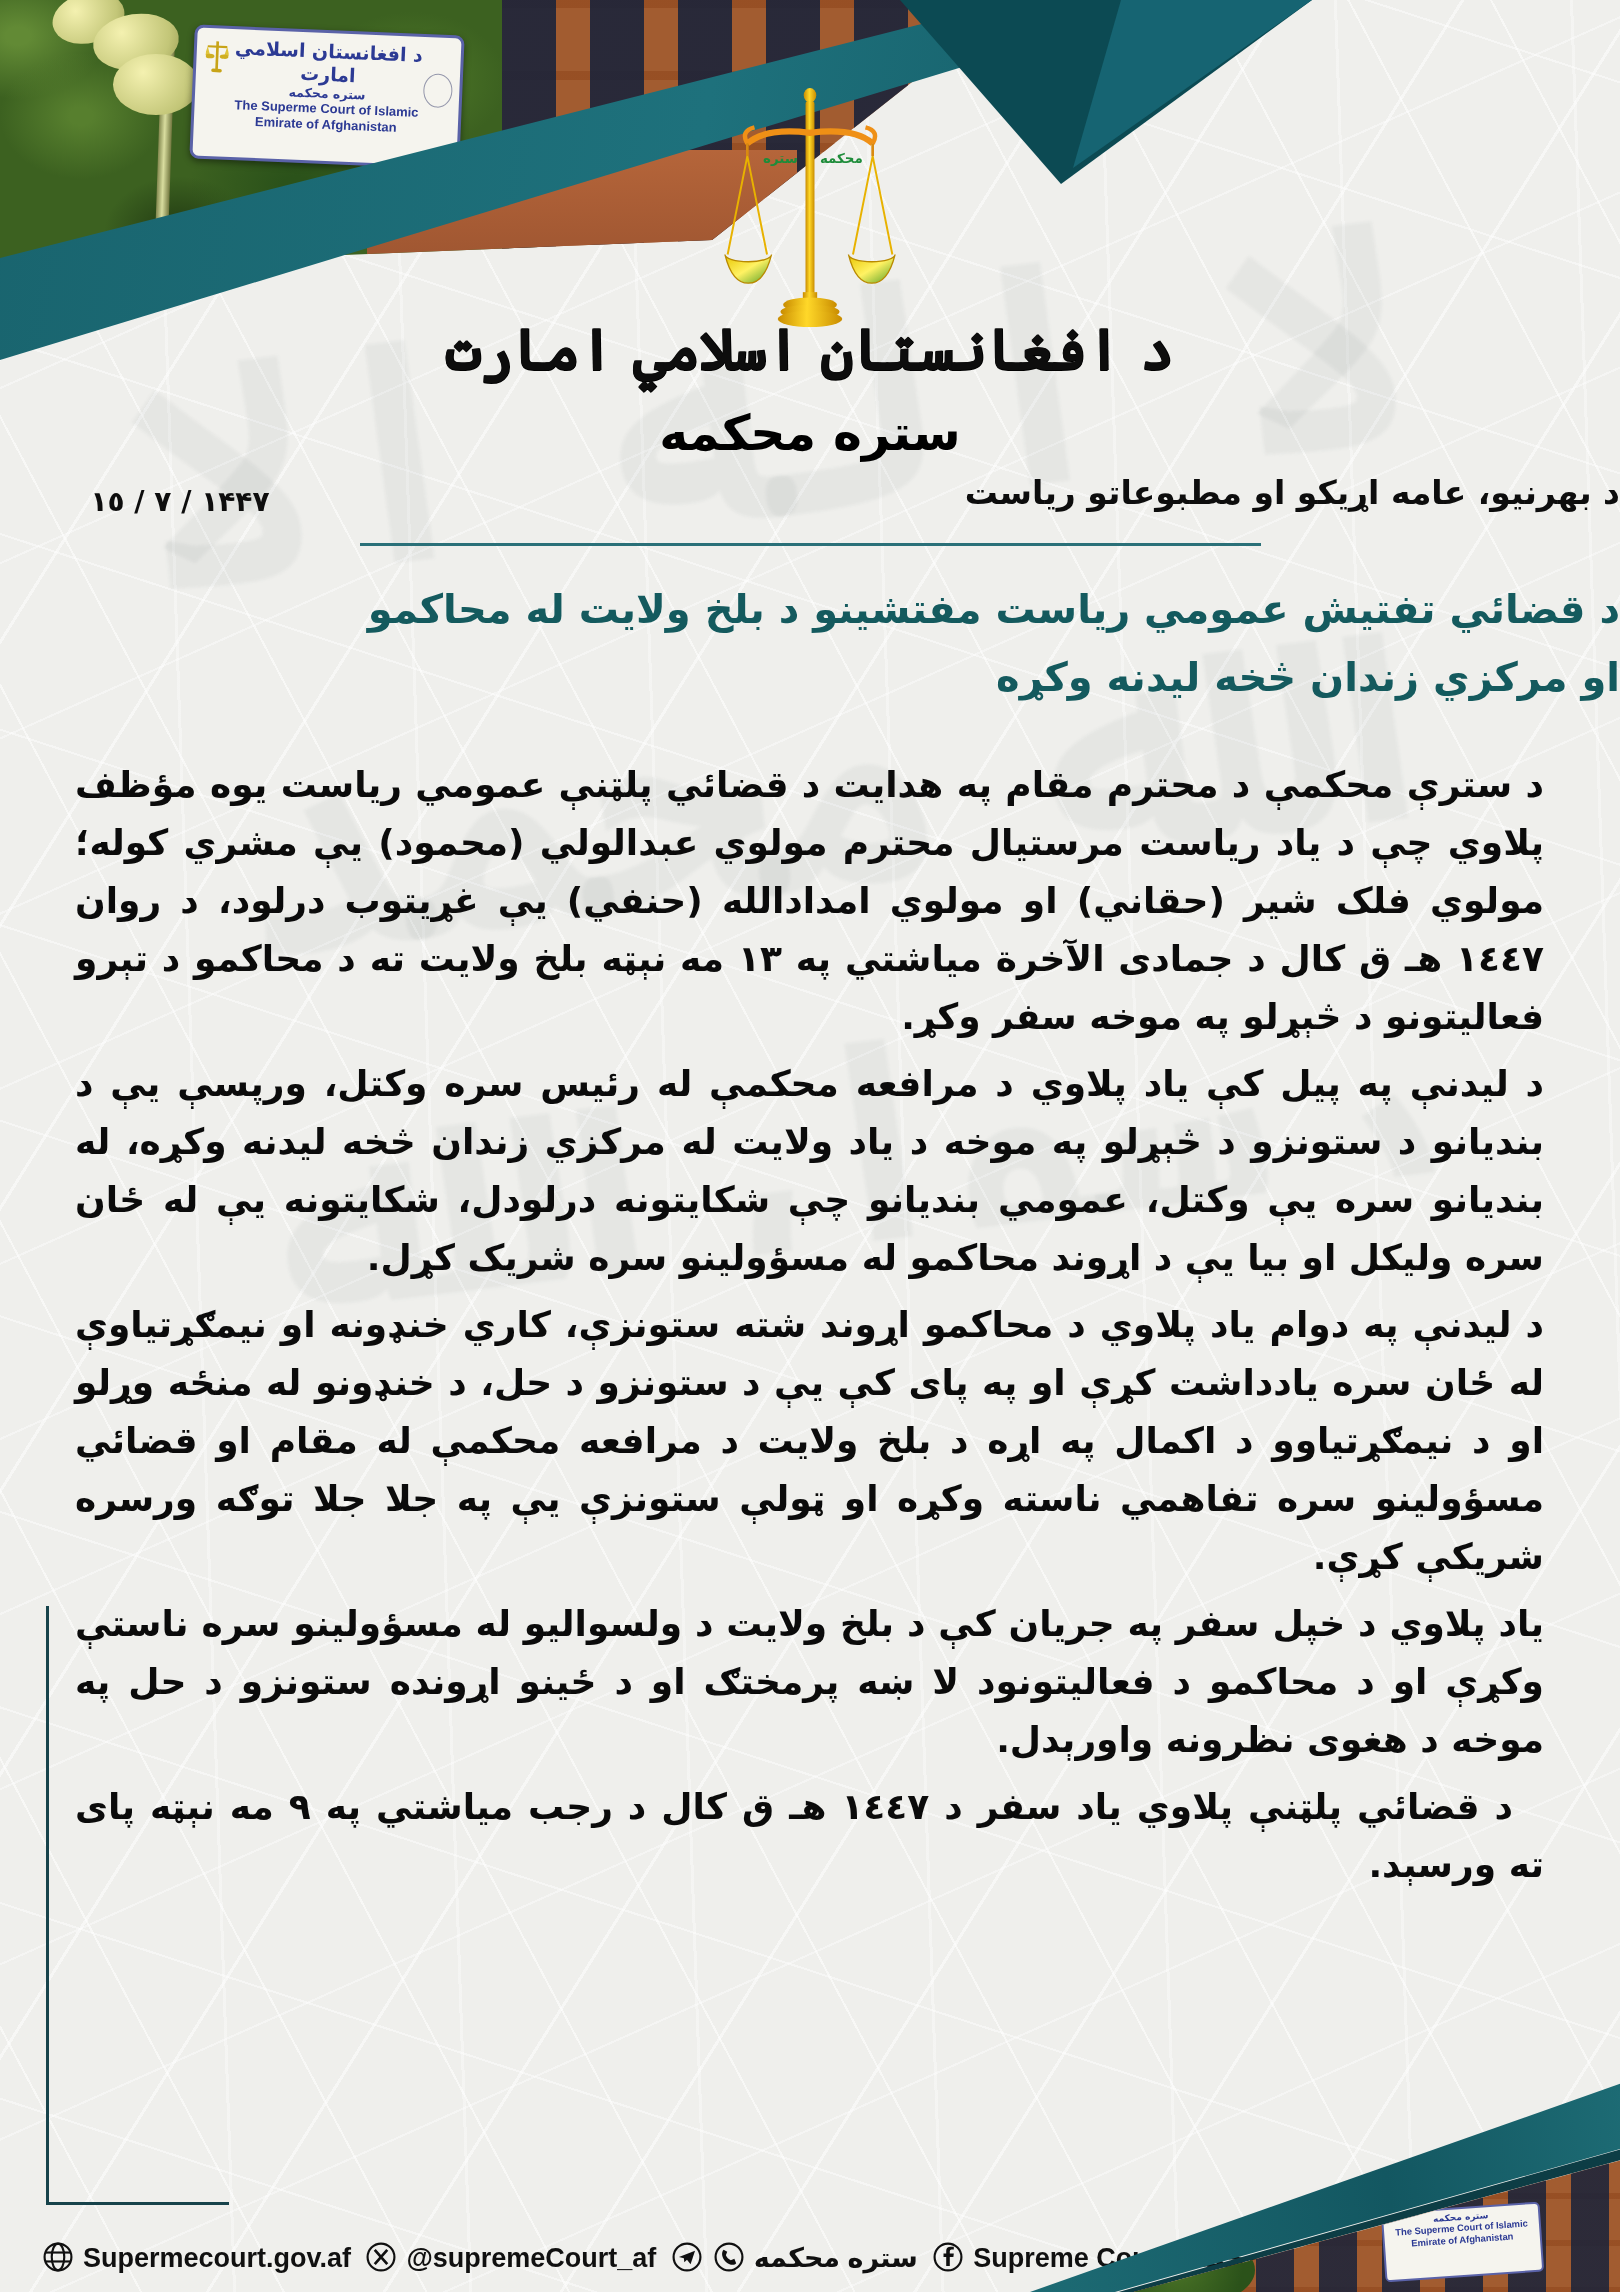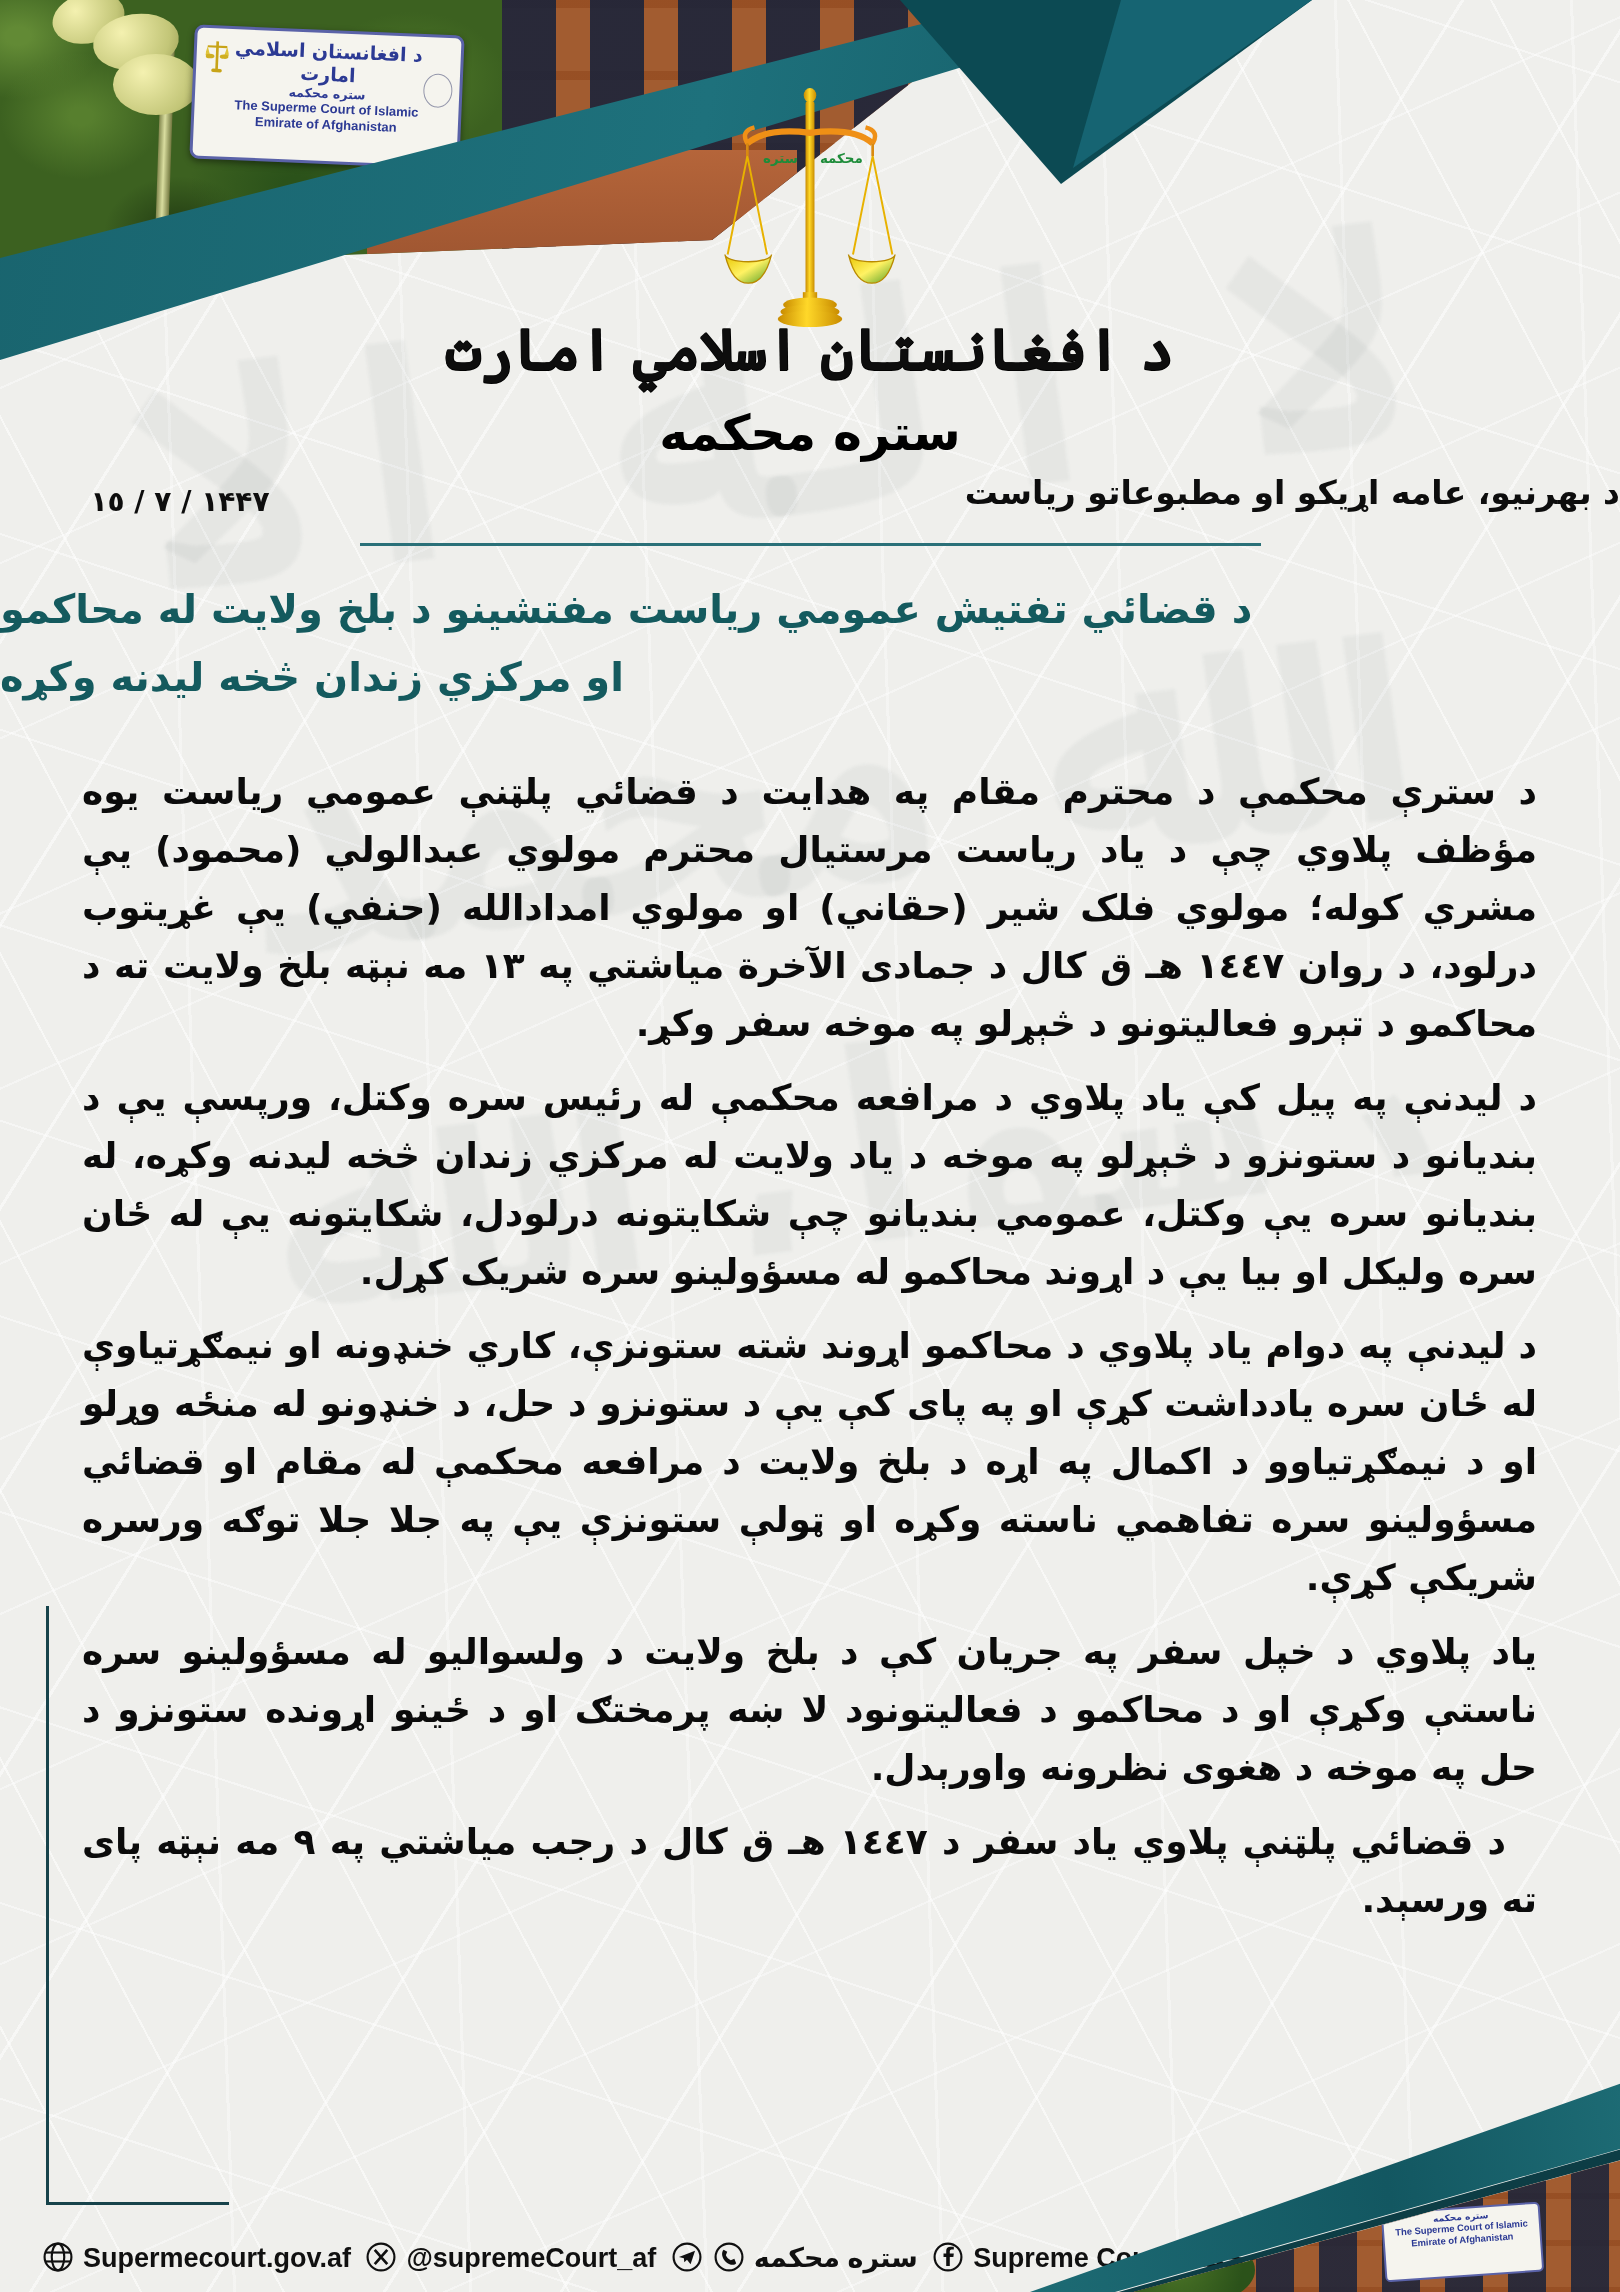--- a/index.html
+++ b/index.html
@@ -75,26 +75,26 @@
     font-family:"DejaVu Serif",serif;font-size:57px;font-weight:bold;color:#0d0d0d;
     letter-spacing:-1.8px;text-shadow:0 0.9px 0 #000, 0.9px 0 0 #000;}
   .org-name{position:absolute;top:405px;left:0;width:1620px;text-align:center;
     font-size:49px;font-weight:bold;color:#000;}
   .directorate{position:absolute;top:473px;left:0;width:1620px;text-align:right;
     font-size:33px;font-weight:bold;color:#0d0d0d;}
   .header-rule{position:absolute;top:543px;left:360px;width:901px;height:2.7px;background:#2a7078;}
   .date{position:absolute;top:485px;left:86px;width:188px;text-align:center;
     font-size:28px;font-weight:bold;color:#0d0d0d;direction:rtl;}
 
-  .title{position:absolute;top:575px;left:0;width:1620px;text-align:left;direction:rtl;
+  .title{position:absolute;top:575px;left:0;width:1620px;text-align:right;direction:rtl;
     font-size:40px;line-height:68px;font-weight:bold;color:var(--title_green,#145a5e);}
 
   .body-text{position:absolute;top:747px;right:67px;width:1487px;direction:rtl;
     text-align:justify;font-size:36px;line-height:58px;font-weight:bold;color:var(--body_text,#0b0b0b);}
-  .body-text p{margin:16px;}
+  .body-text p{margin:9px;}
   .body-text p.indent{text-indent:31px;}
 
   .bracket{position:absolute;left:46px;top:1606px;width:180px;height:596px;
     border-left:3.6px solid #17434b;border-bottom:3.6px solid #17434b;}
 
   
   .footer{position:absolute;left:41px;top:2235px;height:43px;display:flex;direction:ltr;
     align-items:center;gap:13.4px;font-size:27px;font-weight:600;color:#101010;
     font-family:"Liberation Sans","DejaVu Sans",sans-serif;}
   .f-item{display:flex;align-items:flex-end;gap:8px;white-space:nowrap;}

